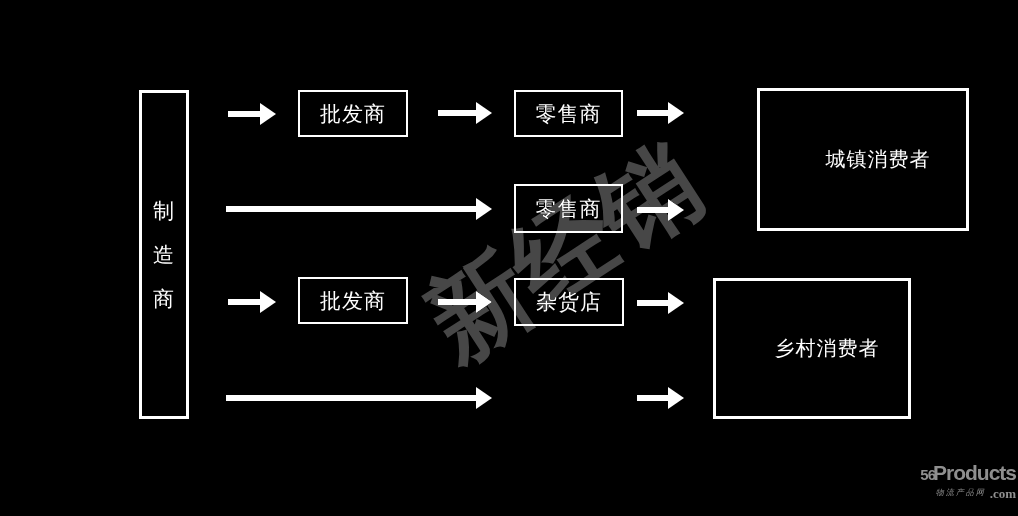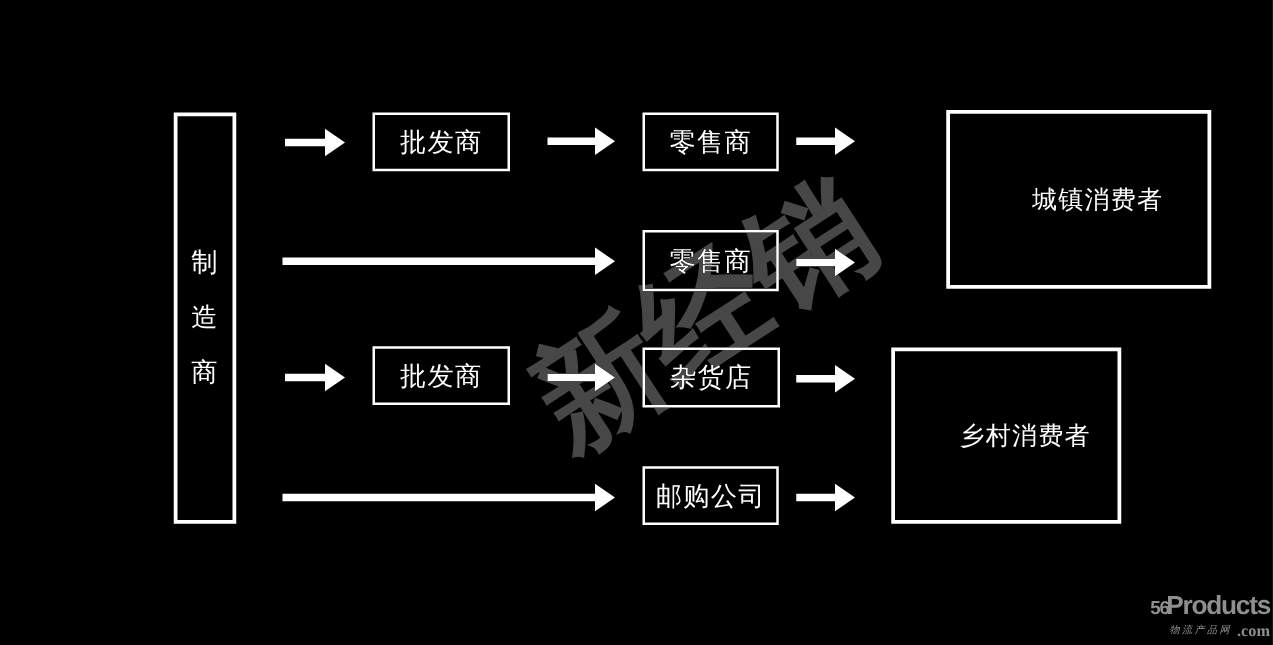--- a/index.html
+++ b/index.html
@@ -32,21 +32,21 @@
     z-index:2;
   }
   .mfr span{display:block;line-height:1;}
   .b-r1c1{left:298px;top:90px;width:110px;height:47px;}
   .b-r1c2{left:514px;top:90px;width:109px;height:47px;}
   .b-r2c2{left:514px;top:184px;width:109px;height:49px;}
   .b-r3c1{left:298px;top:277px;width:110px;height:47px;}
   .b-r3c2{left:514px;top:278px;width:110px;height:48px;}
   .b-r4c2{left:514px;top:373px;width:109px;height:47px;}
   .c1{left:713px;top:88px;width:212px;height:143px;padding-left:30px;margin-left:44px;}
-  .c2{left:713px;top:278px;width:184px;height:141px;padding-left:30px;}
+  .c2{left:713px;top:278px;width:198px;height:141px;padding-left:30px;}
   
   .arrow{position:absolute;height:22px;z-index:2;}
   .arrow .shaft{
     position:absolute;left:0;right:13px;top:50%;
     height:6px;margin-top:-3px;background:#fff;
   }
   .arrow .head{
     position:absolute;right:0;top:0;
     width:0;height:0;
     border-top:11px solid transparent;
@@ -72,21 +72,21 @@
     font-weight:bold;
     color:#474747;
     white-space:nowrap;
     z-index:3;
     mix-blend-mode:lighten;
     pointer-events:none;
     line-height:1;
   }
   
   .logo{
-    position:absolute;right:2px;bottom:4px;
+    position:absolute;right:2px;bottom:16px;
     color:#8f8f8f;text-align:right;line-height:1;
     z-index:2;
   }
   .logo .top{white-space:nowrap;}
   .logo .n56{font-size:15px;font-weight:bold;letter-spacing:-1px;}
   .logo .name{font-size:21px;font-weight:bold;letter-spacing:-1px;margin-left:-2px;}
   .logo .bottom{margin-top:1px;white-space:nowrap;font-family:Liberation Serif, serif;}
   .logo .cn{font-size:8px;font-style:italic;letter-spacing:2px;vertical-align:middle;}
   .logo .tld{font-size:13px;font-weight:bold;margin-left:4px;vertical-align:middle;}
 </style>
@@ -108,23 +108,20 @@
     <span>零售商</span>
   </div>
   <div class="node b-r2c2">
     <span>零售商</span>
   </div>
   <div class="node b-r3c1">
     <span>批发商</span>
   </div>
   <div class="node b-r3c2">
     <span>杂货店</span>
-  </div>
-  <div class="node b-r4c2">
-    <span>邮购公司</span>
   </div>
 
   <div class="node big c1">
     <span>城镇消费者</span>
   </div>
   <div class="node big c2">
     <span>乡村消费者</span>
   </div>
 
   <div class="arrow a-r1-1">

